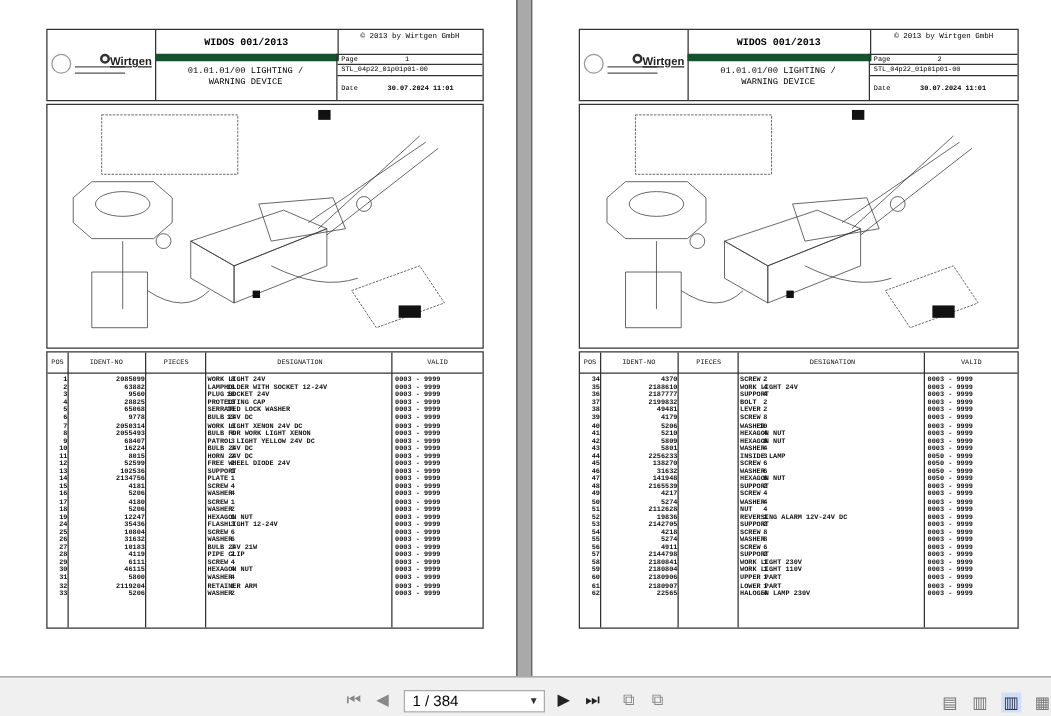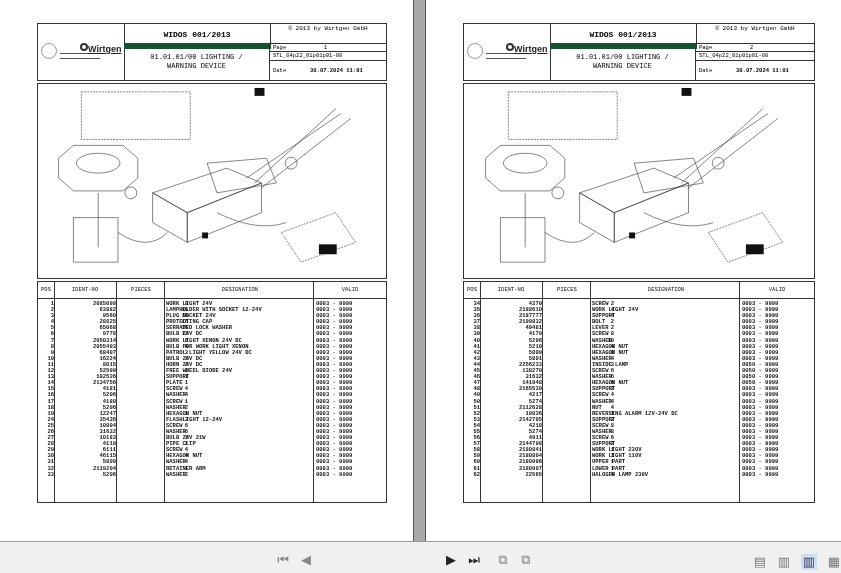--- a/index.html
+++ b/index.html
@@ -592,20 +592,24 @@
           <span class="c-des">HALOGEN LAMP 230V</span>
           <span class="c-val">0003 - 9999</span>
         </div>
       </div>
   </div>
 </div>
 
 <div class="toolbar">
   <div class="tb-btn" style="left:275px;"><span>⏮</span></div>
   <div class="tb-btn" style="left:298px;"><span>◀</span></div>
+  <div class="page-input">
+    <span>1 / 384</span>
+    <span class="dd">▼</span>
+  </div>
   <div class="tb-btn dark" style="left:443px;"><span>▶</span></div>
   <div class="tb-btn dark" style="left:466px;"><span>⏭</span></div>
   <div class="tb-btn" style="left:495px;"><span>⧉</span></div>
   <div class="tb-btn" style="left:518px;"><span>⧉</span></div>
   <div class="view-btn" style="left:752px;"><span>▤</span></div>
   <div class="view-btn" style="left:776px;"><span>▥</span></div>
   <div class="view-btn active" style="left:801px;"><span>▥</span></div>
   <div class="view-btn" style="left:826px;"><span>▦</span></div>
 </div>
 

